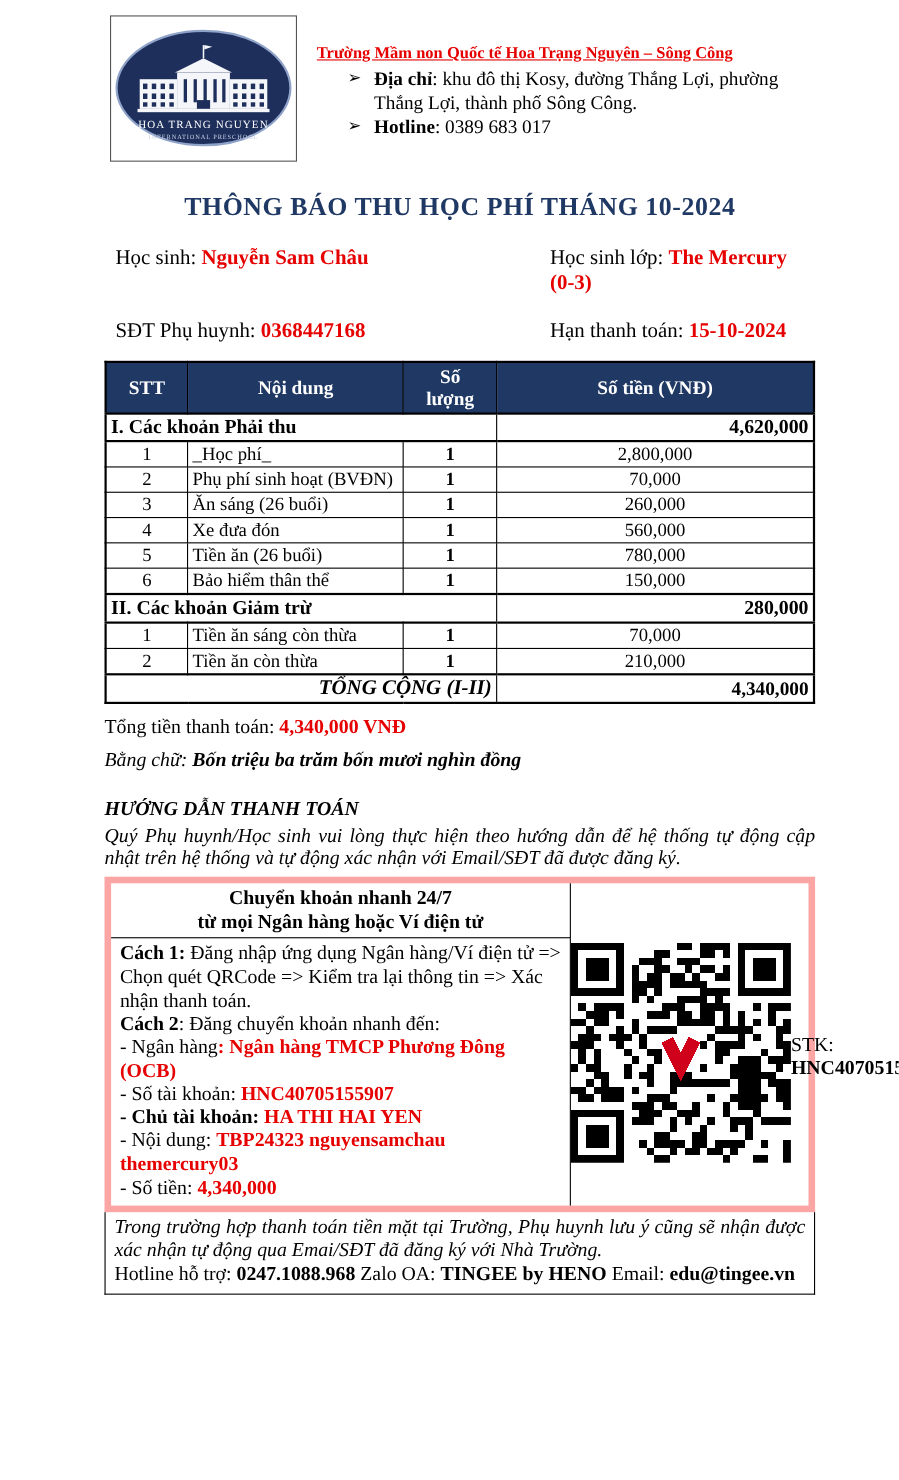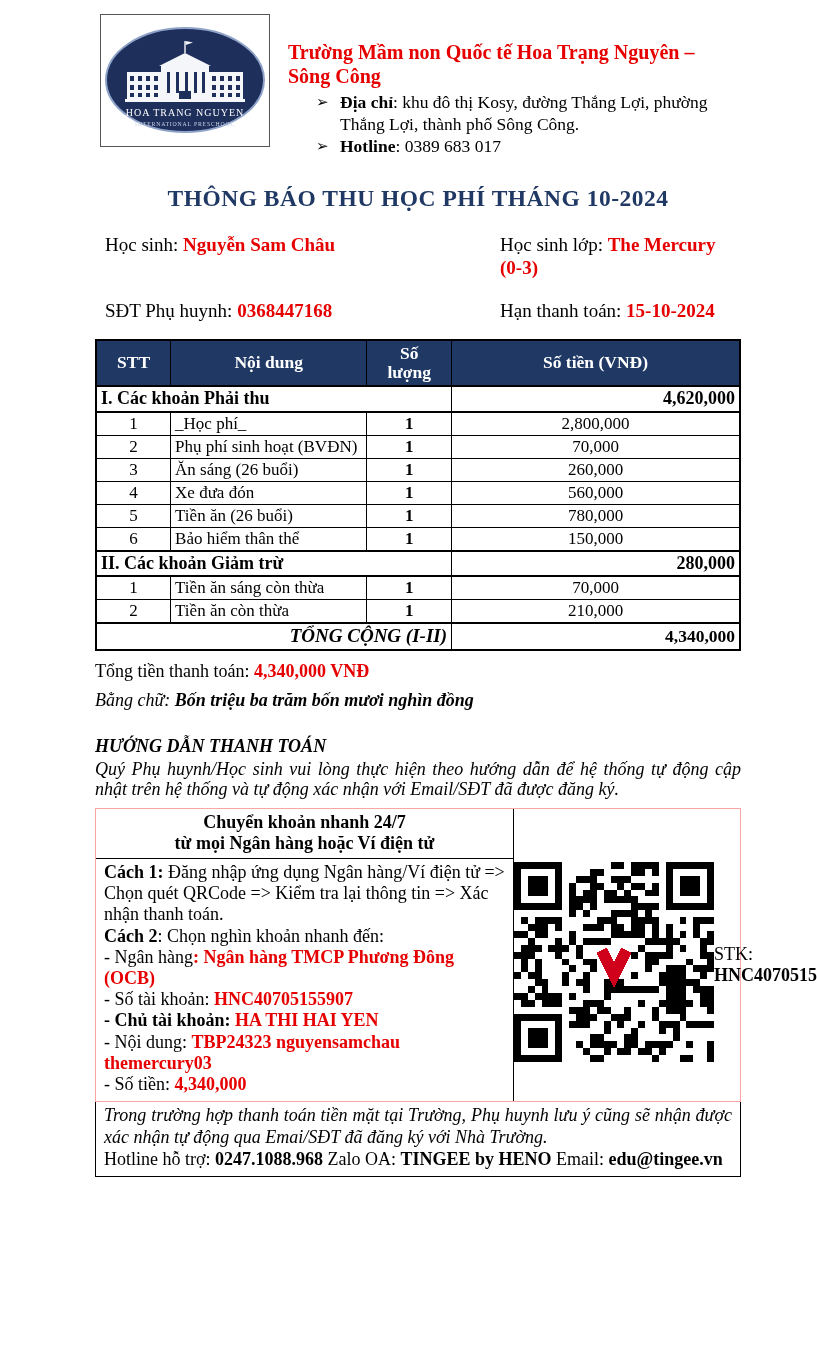--- a/index.html
+++ b/index.html
@@ -14,21 +14,21 @@
     font-family:"Liberation Serif","DejaVu Serif",serif;
     font-size:17.5px;overflow:hidden;
   }
   .page{padding:14px 76px 0 95px;width:817px;}
 
   
   .header{display:flex;align-items:flex-start;}
   .logo-box{width:170px;height:133px;border:1px solid #555;background:#fff;flex:none;padding:2px;margin-left:5px;}
   .logo-box svg{display:block;width:100%;height:100%;}
   .header-right{margin-left:18px;width:505px;padding-top:26px;}
-  .school-name{color:var(--red);font-weight:bold;font-size:20px;line-height:1.22;}
+  .school-name{color:var(--red);font-weight:bold;font-size:15px;line-height:1.22;text-decoration:underline;}
   .bullets{margin-top:3px;font-size:17.5px;}
   .bullet{display:flex;margin-left:28px;line-height:1.25;}
   .bullet .marker{flex:none;width:24px;font-size:15px;padding-top:1px;}
   .bullet .b-label{font-weight:bold;}
 
   
   .doc-title{margin-top:28px;text-align:center;color:var(--navy);font-weight:bold;font-size:23.5px;letter-spacing:.5px;}
 
   
   .info-grid{margin-top:22px;display:grid;grid-template-columns:405px 220px;row-gap:20px;font-size:19px;line-height:1.2;}
@@ -55,21 +55,21 @@
 
   
   .summary{margin-top:10px;font-size:18px;line-height:1.2;}
   .sum-line{margin-top:8px;}
   .italic{font-style:italic;}
   .b{font-weight:bold;}
   .guide-title{font-weight:bold;font-style:italic;margin-top:24px;font-size:18px;}
   .guide-text{font-style:italic;line-height:1.12;margin-top:2px;text-align:justify;}
 
   
-  .pay-box{margin-top:8px;width:646px;border:1px solid #fca5a5;display:grid;grid-template-columns:418px 1fr;}
+  .pay-box{margin-top:8px;width:646px;border:6px solid #fca5a5;display:grid;grid-template-columns:418px 1fr;}
   .pay-head{grid-column:1;border-right:1px solid #000;border-bottom:1px solid #000;
     text-align:center;font-weight:bold;font-size:18px;padding:3px 4px;line-height:1.2;}
   .pay-body{grid-column:1;border-right:1px solid #000;padding:3px 8px 6px;font-size:18px;line-height:1.18;}
   .pay-right{grid-column:2;grid-row:1 / span 2;display:flex;align-items:center;padding-top:14px;}
   .pay-line{text-align:left;}
   .seg-b{font-weight:bold;}
   .seg-rb{font-weight:bold;color:var(--red);}
   .qr-wrap{width:200px;height:200px;}
   .stk-line{margin-top:6px;font-size:18px;}
   .stk-line .acct{font-weight:bold;}
@@ -263,21 +263,21 @@
     <div class="guide-text">Quý Phụ huynh/Học sinh vui lòng thực hiện theo hướng dẫn để hệ thống tự động cập nhật trên hệ thống và tự động xác nhận với Email/SĐT đã được đăng ký.</div>
   </div>
 
   <div class="pay-box">
     <div class="pay-head">
       <div>Chuyển khoản nhanh 24/7</div>
       <div>từ mọi Ngân hàng hoặc Ví điện tử</div>
     </div>
     <div class="pay-body">
       <div class="pay-line"><span class="seg-b">Cách 1:</span><span class="seg-n"> Đăng nhập ứng dụng Ngân hàng/Ví điện tử =&gt; Chọn quét QRCode =&gt; Kiểm tra lại thông tin =&gt; Xác nhận thanh toán.</span></div>
-      <div class="pay-line"><span class="seg-b">Cách 2</span><span class="seg-n">: Chọn nghìn khoản nhanh đến:</span></div>
+      <div class="pay-line"><span class="seg-b">Cách 2</span><span class="seg-n">: Đăng chuyển khoản nhanh đến:</span></div>
       <div class="pay-line"><span class="seg-n">- Ngân hàng</span><span class="seg-rb">: Ngân hàng TMCP Phương Đông (OCB)</span></div>
       <div class="pay-line"><span class="seg-n">- Số tài khoản: </span><span class="seg-rb">HNC40705155907</span></div>
       <div class="pay-line"><span class="seg-b">- Chủ tài khoản: </span><span class="seg-rb">HA THI HAI YEN</span></div>
       <div class="pay-line"><span class="seg-n">- Nội dung: </span><span class="seg-rb">TBP24323 nguyensamchau themercury03</span></div>
       <div class="pay-line"><span class="seg-n">- Số tiền: </span><span class="seg-rb">4,340,000</span></div>
     </div>
     <div class="pay-right">
       <div class="qr-wrap"><svg viewBox="0 0 29 29" width="200" height="200" shape-rendering="crispEdges">
             <rect width="29" height="29" fill="#fff"></rect>
             <g fill="#000">

